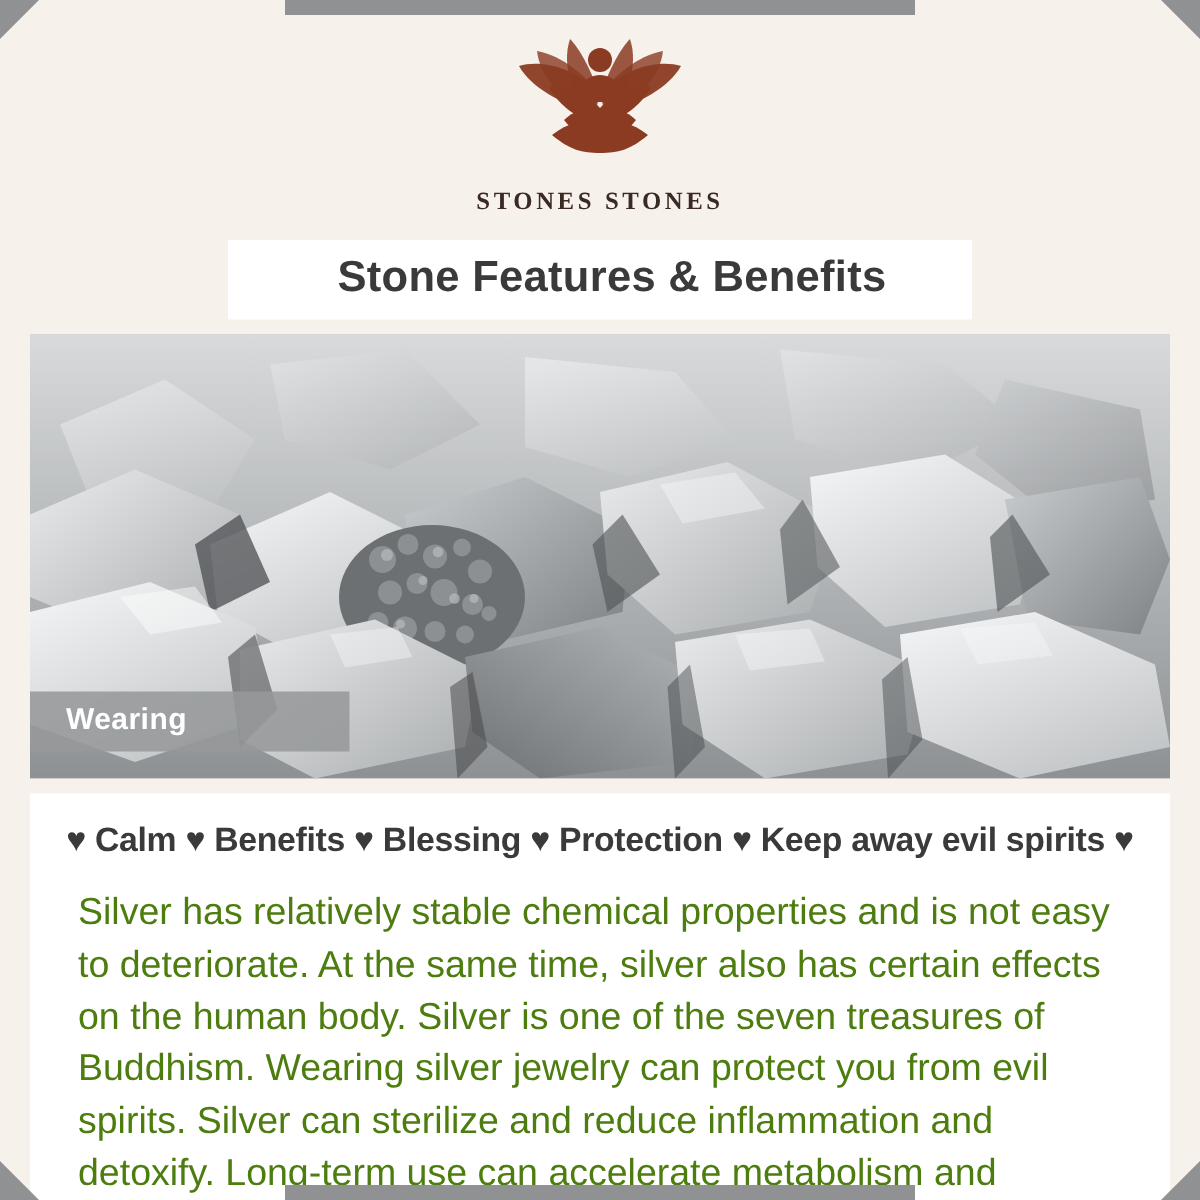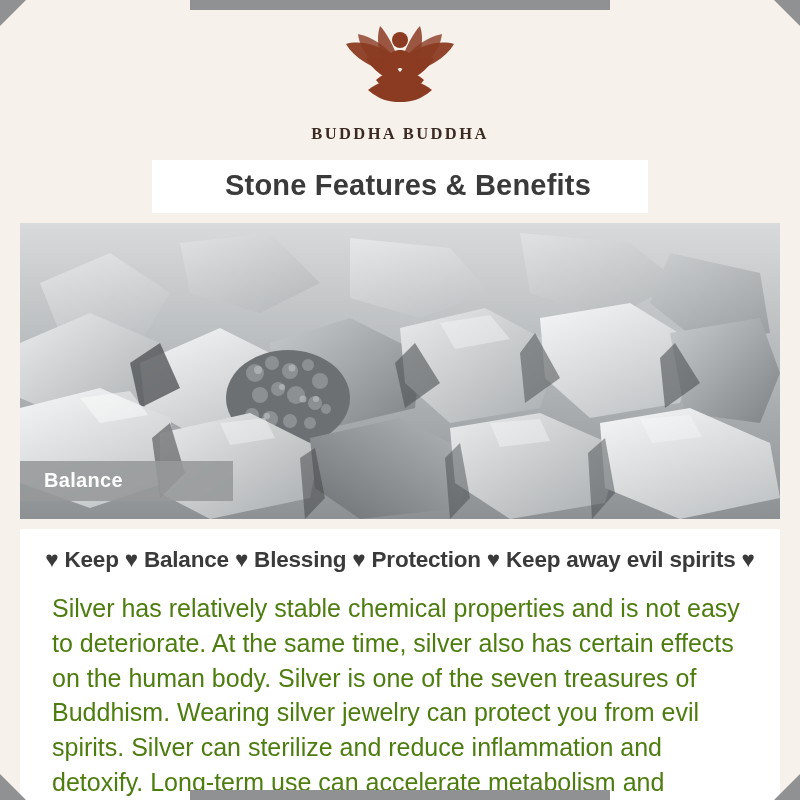--- a/index.html
+++ b/index.html
@@ -194,21 +194,21 @@
           <path d="M80 50 C70 38 56 34 46 36 C52 48 66 58 78 60 Z"></path>
           <path d="M80 50 C90 38 104 34 114 36 C108 48 94 58 82 60 Z"></path>
 
           <circle cx="80" cy="18" r="8"></circle>
           <path d="M80 28 C70 28 62 38 60 52 C66 48 72 46 80 46 C88 46 94 48 100 52 C98 38 90 28 80 28 Z"></path>
           <path d="M56 58 C62 52 70 50 80 50 C90 50 98 52 104 58 C98 66 90 70 80 70 C70 70 62 66 56 58 Z"></path>
           <path d="M48 68 C58 60 68 58 80 58 C92 58 102 60 112 68 C100 78 92 80 80 80 C68 80 60 78 48 68 Z"></path>
         </g>
       </svg>
     </span>
-    <div class="brand-name">BUDDHA BUDDHA</div>
+    <div class="brand-name">STONES STONES</div>
   </div>
 
   <div class="title-bar">
     <span class="title-text">Stone Features &amp; Benefits</span>
   </div>
 
   <div class="hero">
     <svg class="hero-canvas" viewBox="0 0 760 296" preserveAspectRatio="none" xmlns="http://www.w3.org/2000/svg">
       <defs>
         <linearGradient id="bgGrad" x1="0" y1="0" x2="0" y2="1">
@@ -295,22 +295,22 @@
       <polygon points="200,200 245,195 255,215 210,222" fill="#ffffff" opacity="0.35"></polygon>
       <polygon points="470,200 520,196 530,218 480,224" fill="#ffffff" opacity="0.35"></polygon>
       <polygon points="620,196 670,192 682,214 632,220" fill="#ffffff" opacity="0.3"></polygon>
       <polygon points="420,100 470,92 490,116 435,126" fill="#ffffff" opacity="0.35"></polygon>
 
       <polygon points="150,200 165,250 140,275 132,215" fill="#3f4244" opacity="0.55"></polygon>
       <polygon points="295,225 305,275 285,296 280,235" fill="#3f4244" opacity="0.5"></polygon>
       <polygon points="440,220 450,275 430,296 425,235" fill="#3f4244" opacity="0.45"></polygon>
       <polygon points="585,215 595,270 572,296 568,230" fill="#3f4244" opacity="0.45"></polygon>
     </svg>
-    <div class="hero-label">Balance</div>
+    <div class="hero-label">Wearing</div>
   </div>
 
   <div class="content">
-    <div class="benefits">♥ Keep ♥ Balance ♥ Blessing ♥ Protection ♥ Keep away evil spirits ♥</div>
+    <div class="benefits">♥ Calm ♥ Benefits ♥ Blessing ♥ Protection ♥ Keep away evil spirits ♥</div>
     <div class="body-text">Silver has relatively stable chemical properties and is not easy to deteriorate. At the same time, silver also has certain effects on the human body. Silver is one of the seven treasures of Buddhism. Wearing silver jewelry can protect you from evil spirits. Silver can sterilize and reduce inflammation and detoxify. Long-term use can accelerate metabolism and enhance resistance.</div>
   </div>
 
   <div class="spacer-bottom"></div>
 </div>
 
 </body></html>

